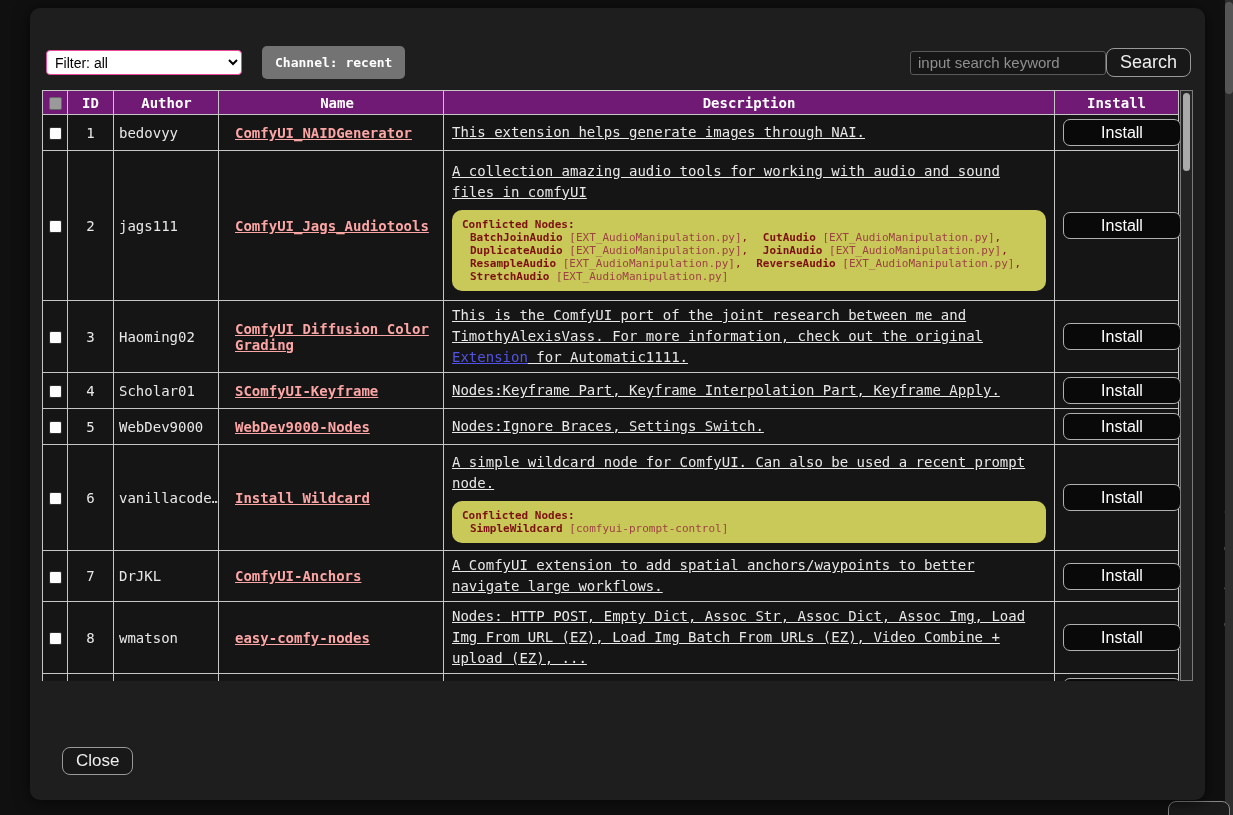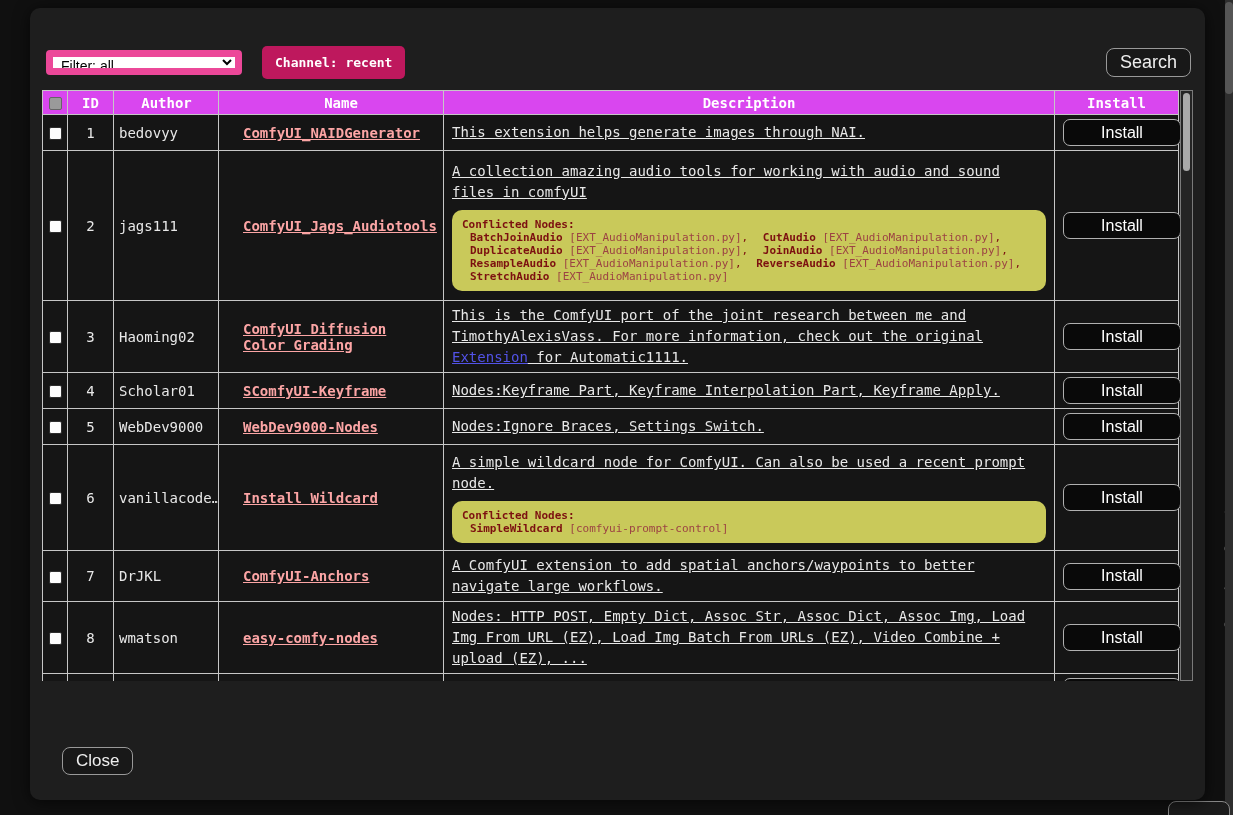--- a/index.html
+++ b/index.html
@@ -14,26 +14,26 @@
   .dialog {
     position:absolute; left:30px; top:8px; width:1175px; height:792px;
     background:#1e1e1e; border-radius:10px;
     box-shadow:0 2px 16px rgba(0,0,0,.65);
     padding:38px 12px 0 12px;
   }
 
   
   .toolbar { display:flex; align-items:center; margin:0 2px 11px 4px; }
   .filter-select {
-    width:196px; height:25px; border:7px solid #ec4899; border-radius:4px;
+    width:196px; height:25px; border:1px solid #ec4899; border-radius:4px;
     background:#ffffff; color:#000;
     font:14px "Liberation Sans", sans-serif; padding:0 4px;
   }
   .badge {
-    margin-left:20px; background:#be185d; color:#fff;
+    margin-left:20px; background:#737373; color:#fff;
     font:bold 13px "DejaVu Sans Mono", monospace;
     padding:9px 13px; border-radius:5px; white-space:nowrap;
   }
   .spacer { flex:1; }
   .search-input {
     width:196px; height:24px; background:#161616; border:1px solid #5a5a5a;
     border-radius:3px; color:#ccc; font:15px "Liberation Sans", sans-serif;
     padding:0 7px;
   }
   .search-input::placeholder { color:#8f8f8f; }
@@ -46,30 +46,30 @@
   
   .table-wrap {
     position:relative; height:591px; overflow:hidden; padding-right:14px;
   }
   table {
     width:100%; border-collapse:collapse; background:#151515; table-layout:fixed;
   }
   th, td { border:1px solid #c6c6c6; }
   th {
     color:#fff; font:bold 14px "DejaVu Sans Mono", monospace;
-    height:24px; padding:0 4px; background:#d946ef;
+    height:24px; padding:0 4px; background:#701a75;
   }
   td {
     color:#e8e8e8; font:14px "DejaVu Sans Mono", monospace;
     padding:4px 8px; vertical-align:middle;
   }
   .c-check   { width:25px; text-align:center; padding:0; }
   .c-id      { width:46px; text-align:center; }
   .c-author  { width:105px; padding-left:5px; overflow:hidden; white-space:nowrap; }
-  .c-name    { width:225px; padding-left:24px;margin-left:32px; }
+  .c-name    { width:225px; padding-left:16px;margin-left:32px; }
   .c-install { width:124px; text-align:center; }
   .desc-text { line-height:21px;text-decoration:underline; }
 
   tbody tr:nth-child(1)  { height:31px; }
   tbody tr:nth-child(2)  { height:150px; }
   tbody tr:nth-child(3)  { height:50px; }
   tbody tr:nth-child(4)  { height:35px; }
   tbody tr:nth-child(5)  { height:34px; }
   tbody tr:nth-child(6)  { height:106px; }
   tbody tr:nth-child(7)  { height:48px; }
@@ -149,20 +149,21 @@
 <div class="corner-btn"></div>
 
 <div class="dialog">
 
   <div class="toolbar">
     <select class="filter-select">
       <option>Filter: all</option>
     </select>
     <span class="badge">Channel: recent</span>
     <div class="spacer"></div>
+    <input class="search-input" type="text" placeholder="input search keyword" style="">
     <button class="btn search-btn">Search</button>
   </div>
 
   <div class="table-wrap">
     <table>
       <thead>
         <tr>
           <th class="c-check">
             <input type="checkbox" class="hdr" style="">
           </th>

